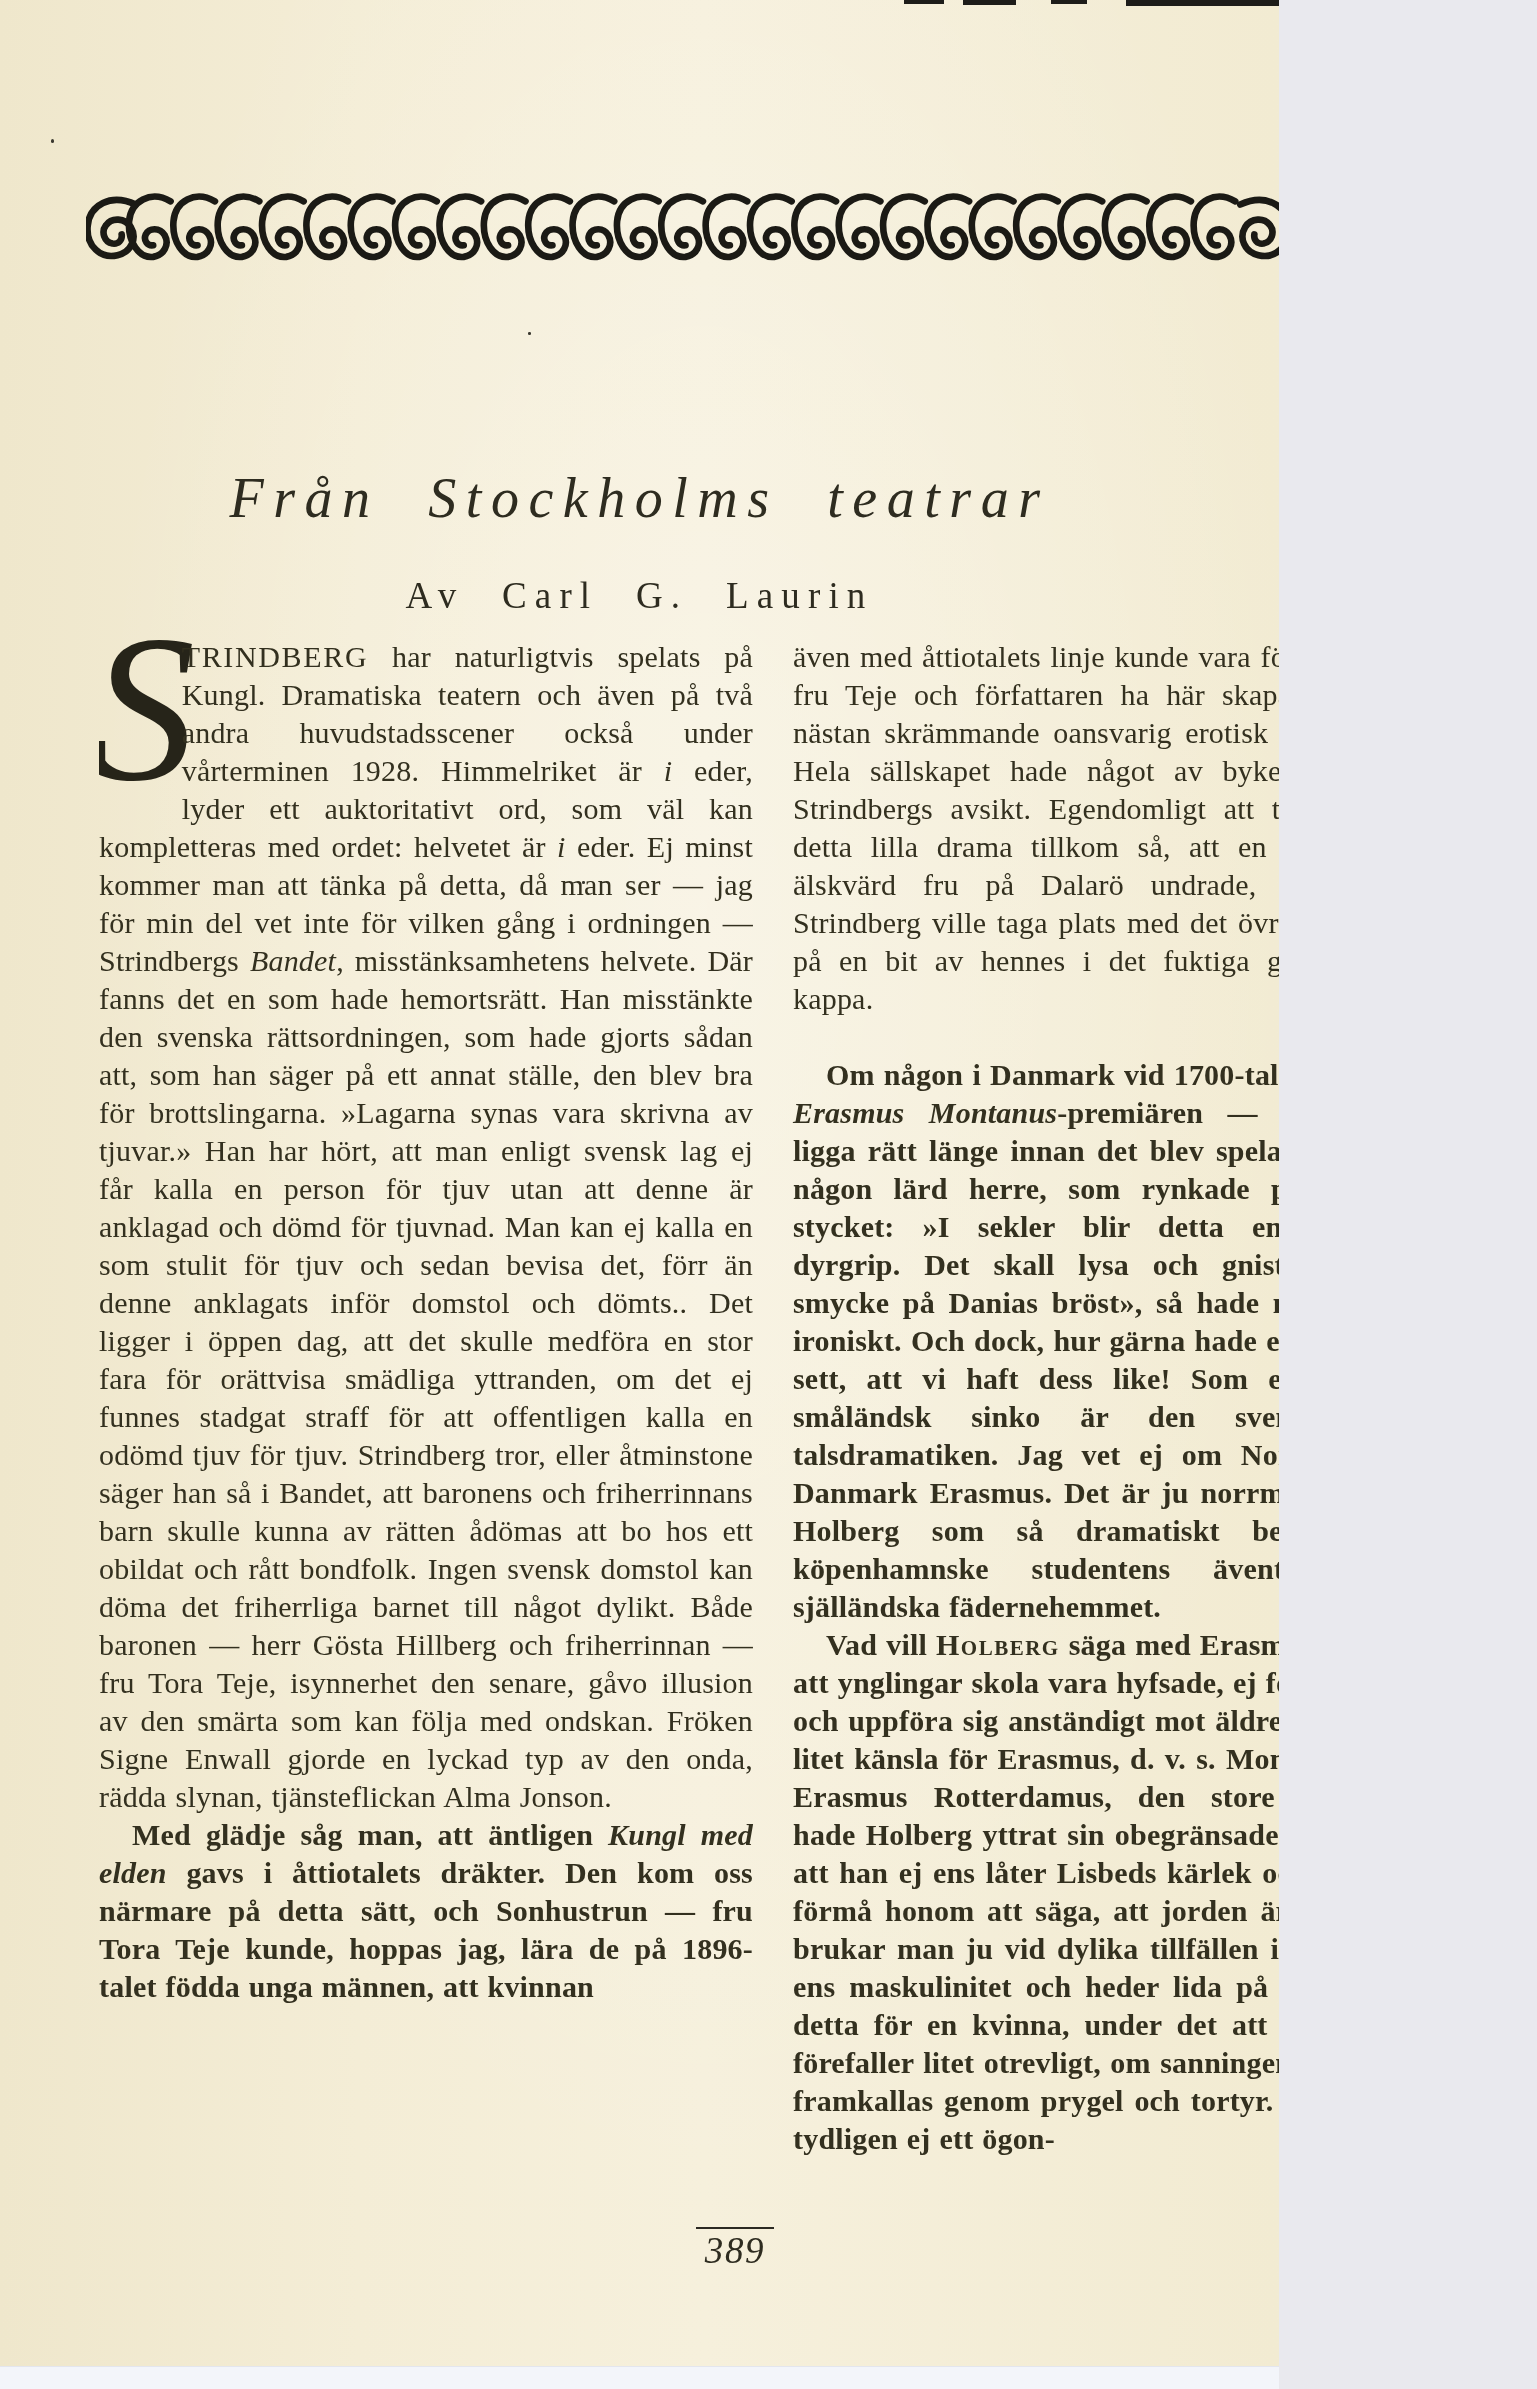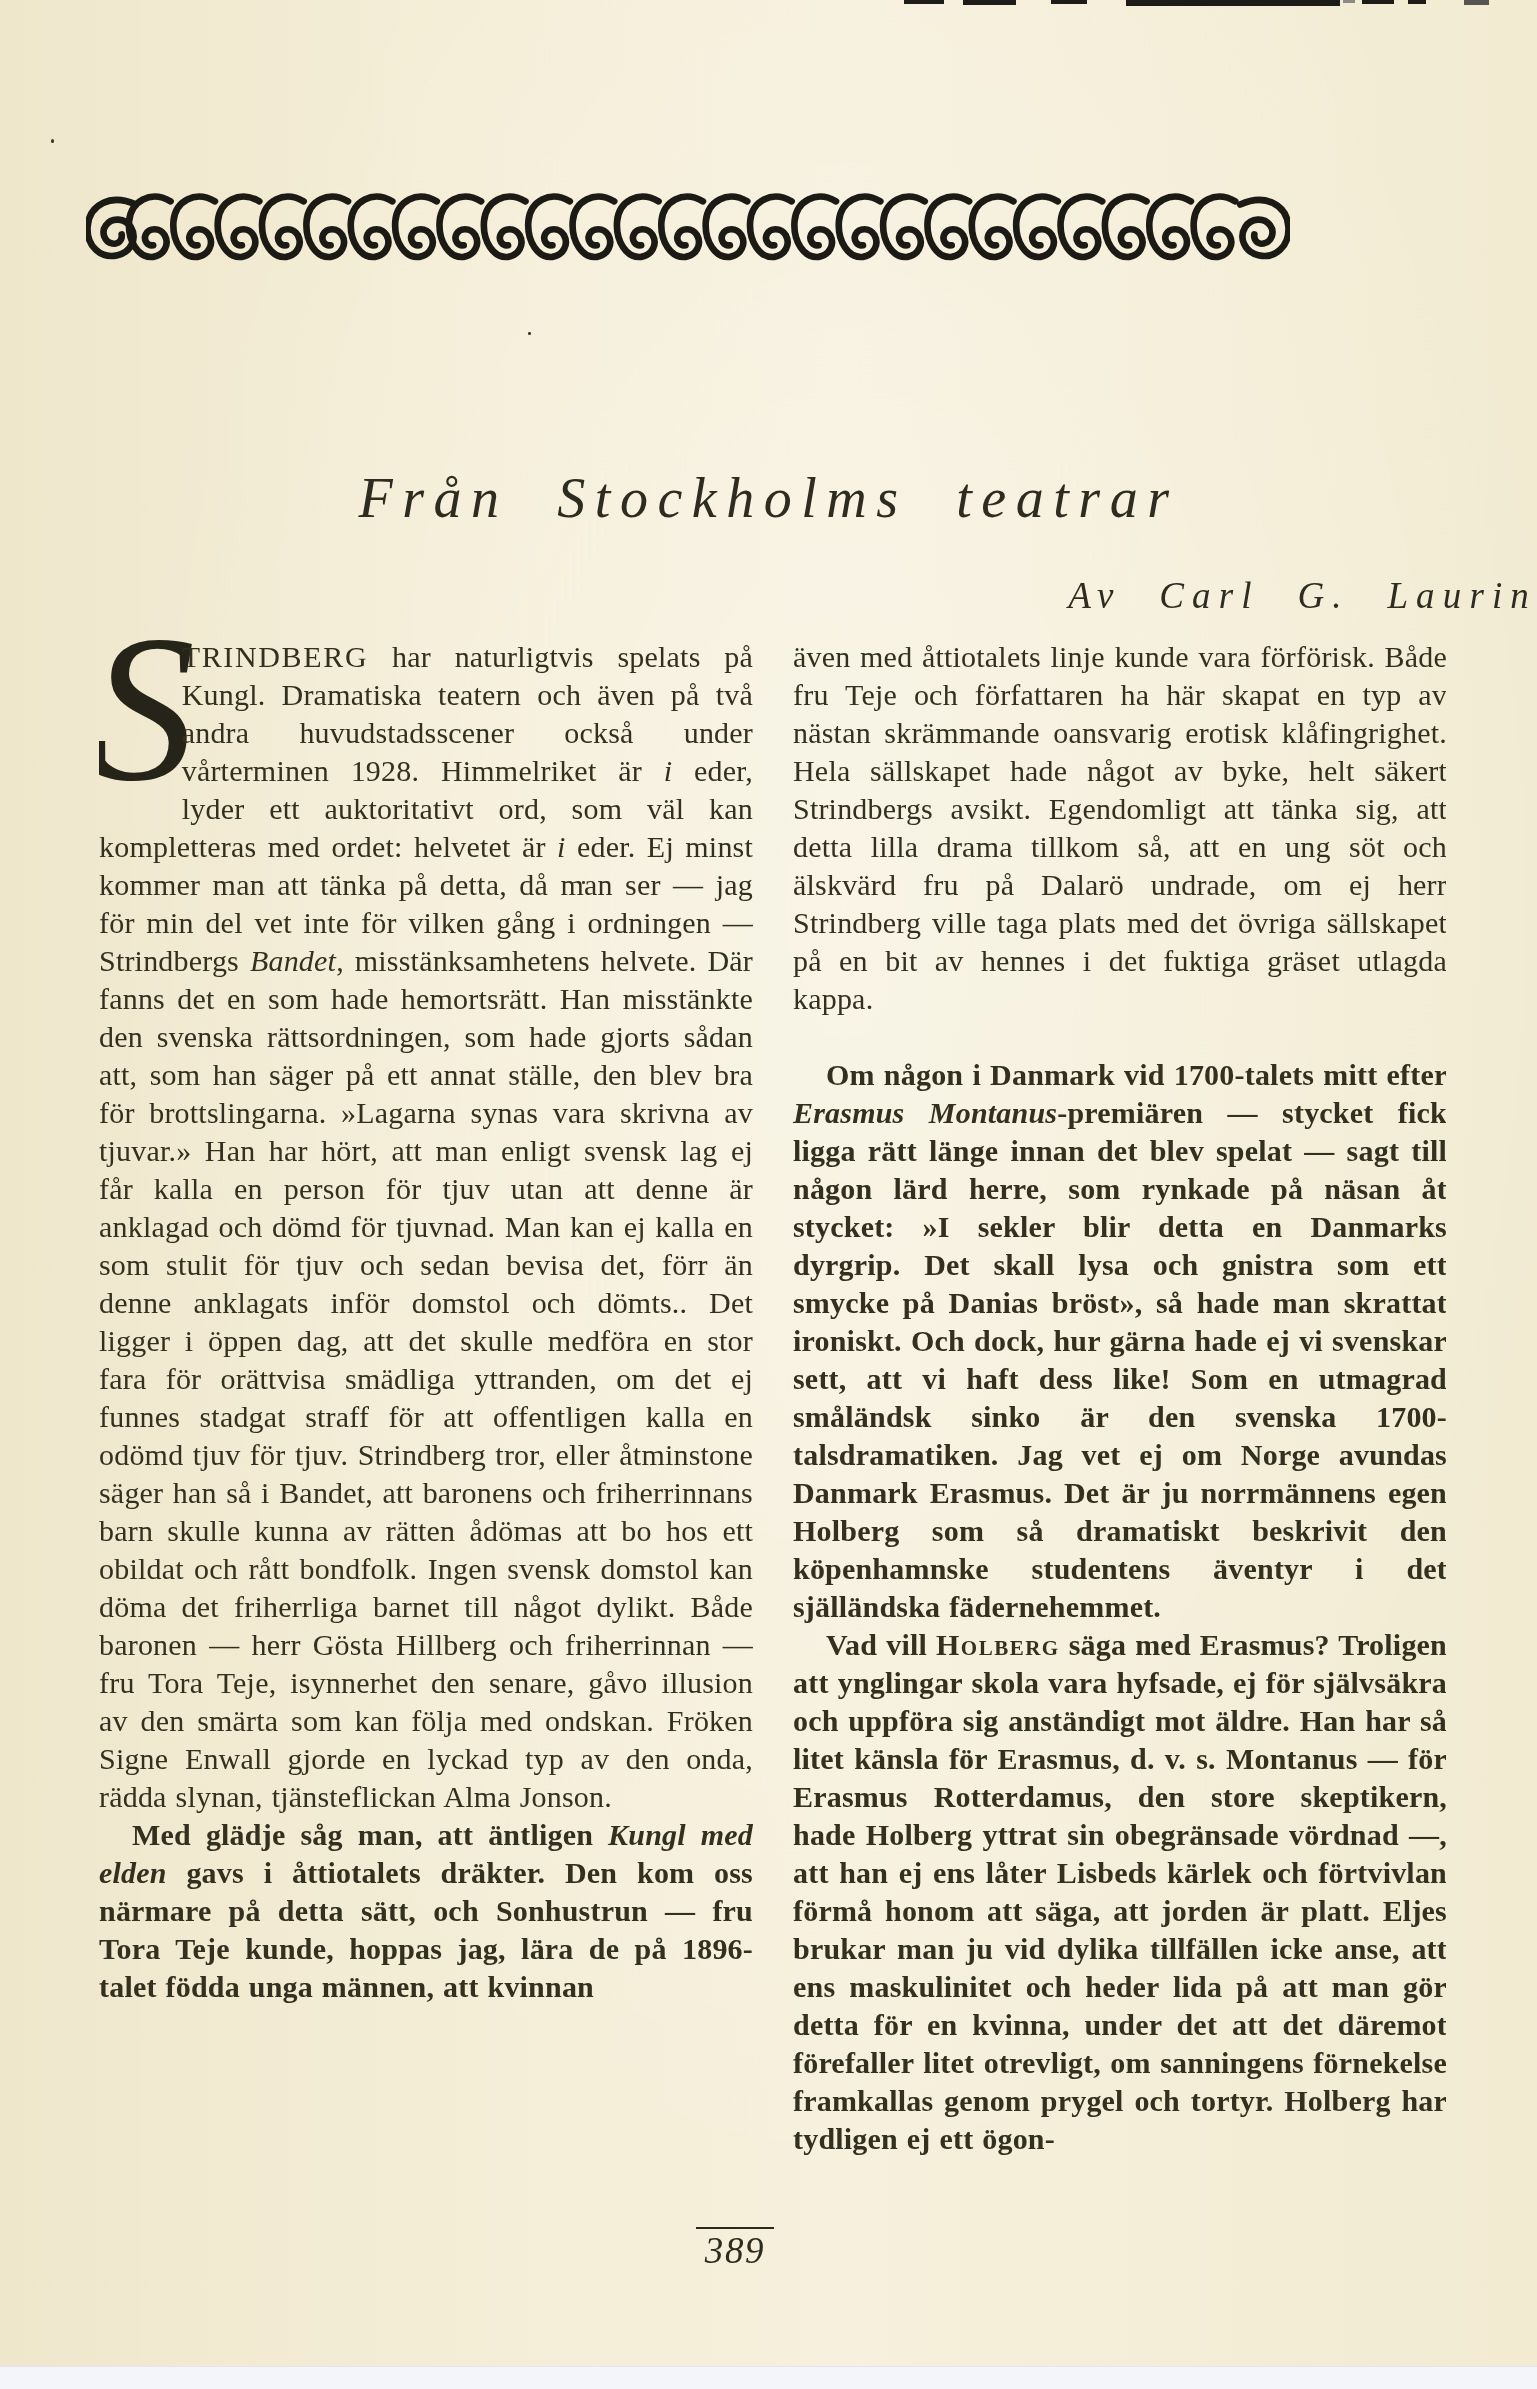--- a/index.html
+++ b/index.html
@@ -2,21 +2,21 @@
 <html lang="sv" style="font-size:13.3px"><head>
 <meta charset="utf-8">
 <style>
   html,body{margin:0;padding:0;}
   body{
     width:1537px;height:2389px;
     font-family:"Liberation Serif","DejaVu Serif",serif;
     background:#e9e9ee;
   }
   .page{
-    position:relative;width:1537px;height:2389px;overflow:hidden;
+    position:relative;width:1279px;height:2389px;overflow:hidden;
     background:
       radial-gradient(ellipse at 55% 38%, rgba(255,255,255,.30), rgba(255,255,255,0) 62%),
       linear-gradient(90deg,#efe7cc 0%,#f4edd6 28%,#f6f0dc 55%,#f2ebd2 100%);
     color:#32301f;
   }
   
   .scan-strip{position:absolute;left:0;bottom:0;width:100%;height:21.6px;background:#f3f5fa;border-top:1.7px solid #e3e6ee;}
   
   .artifact{position:absolute;top:0;background:#1d1c19;}
   .a1{left:904px;width:40px;height:4.1px;}
@@ -33,22 +33,22 @@
   .s3{left:582px;top:881px;width:2.5px;height:2.5px;}
 
   .ornament{position:absolute;left:86px;top:187px;width:1204px;height:80px;}
 
   .page-title{
     position:absolute;left:0;top:466px;width:100%;text-align:center;
     font-style:italic;font-weight:400;font-size:56px;letter-spacing:.17em;word-spacing:.45em;
     color:#2e2c20;white-space:nowrap;
   }
   .byline{
-    position:absolute;left:0;top:574px;width:100%;text-align:right;
-    font-style:italic;font-size:37px;letter-spacing:.22em;word-spacing:.55em;
+    position:absolute;left:0;top:574px;width:100%;text-align:center;
+    font-size:37px;letter-spacing:.22em;word-spacing:.55em;
     color:#2e2c20;white-space:nowrap;
   }
 
   .columns{
     position:absolute;left:99px;top:638px;width:1347px;height:1596px;
     display:flex;gap:40px;overflow:hidden;
   }
   .col{
     width:654px;flex:0 0 654px;
     font-size:30px;line-height:38px;text-align:justify;

